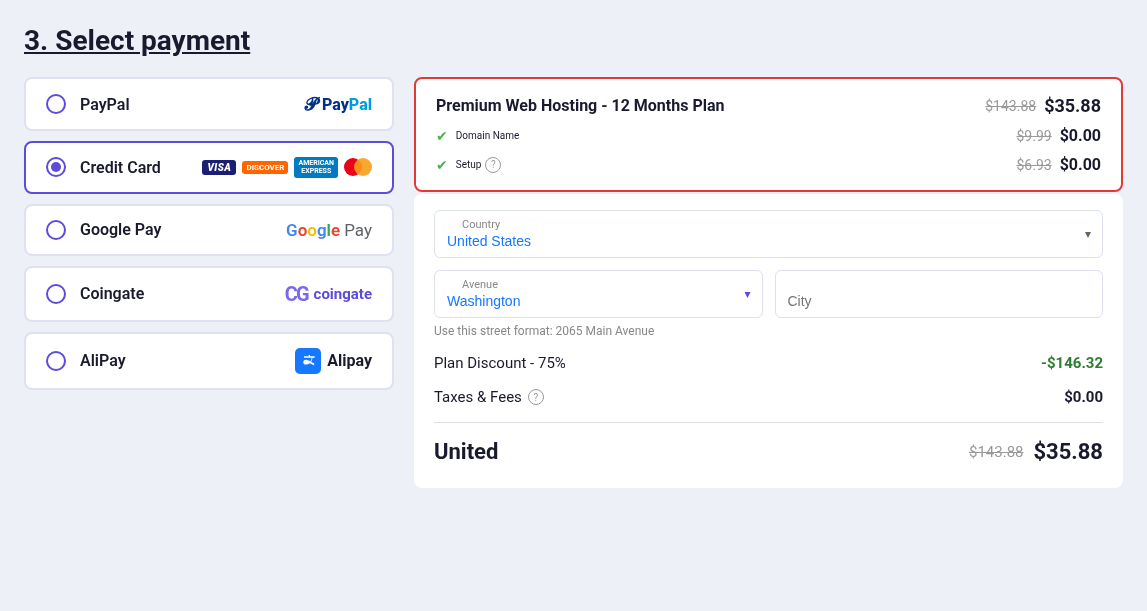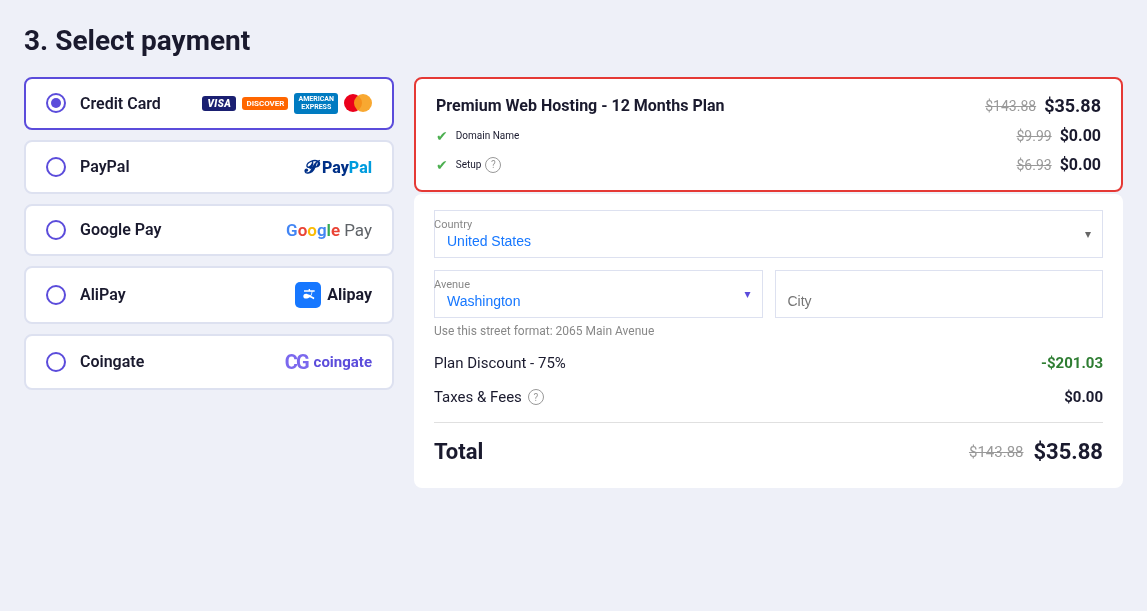--- a/index.html
+++ b/index.html
@@ -7,20 +7,21 @@
       background: #eef0f8;
       font-family: -apple-system, BlinkMacSystemFont, 'Segoe UI', Roboto, sans-serif;
       padding: 24px;
       min-height: 611px;
     }
     .page-title {
       font-size: 28px;
       font-weight: 700;
       color: #1a1a2e;
       margin-bottom: 20px;
+      text-decoration: underline;
     }
     .main-layout {
       display: flex;
       gap: 20px;
       align-items: flex-start;
     }
     
     .payment-methods {
       display: flex;
       flex-direction: column;
@@ -244,31 +245,31 @@
       gap: 12px;
       margin-bottom: 12px;
     }
     .form-field {
       flex: 1;
       position: relative;
     }
     .form-field label {
       position: absolute;
       top: 8px;
-      left: 0;
+      left: 28px;
       font-size: 11px;
       color: #888;
       pointer-events: none;
     }
     .form-field select,
     .form-field input {
       width: 100%;
       padding: 22px 19px 8px 12px;
       border: 1.5px solid #dde1f0;
-      border-radius: 0;
+      border-radius: 6px;
       font-size: 14px;
       color: #1a1a2e;
       background: #fff;
       appearance: none;
       outline: none;
     }
     .select-wrapper {
       position: relative;
     }
     .select-wrapper::after {
@@ -363,74 +364,74 @@
     }
   </style>
 </head>
 <body>
 
 <h1 class="page-title">3. Select payment</h1>
 
 <div class="main-layout">
 
   <div class="payment-methods">
+
+    <div class="payment-option">
+      <div class="radio-circle"></div>
+      <span class="payment-label">PayPal</span>
+      <div class="paypal-logo" style="margin-left:auto;">
+        <span class="paypal-p" style="color:#003087; font-size:18px; font-weight:800;">𝓟</span>
+        <span style="color:#003087; font-size:16px; font-weight:800;">Pay</span><span style="color:#009cde; font-size:16px; font-weight:800;">Pal</span>
+      </div>
+    </div>
 
     <div class="payment-option selected">
       <div class="radio-circle filled"></div>
       <span class="payment-label">Credit Card</span>
       <div class="card-icons">
         <span class="visa-logo">VISA</span>
         <span class="discover-logo">DISCOVER</span>
         <span class="amex-logo">AMERICAN<br>EXPRESS</span>
         <span class="mc-logo">
           <span class="mc-circle-red"></span>
           <span class="mc-circle-orange"></span>
         </span>
       </div>
     </div>
 
     <div class="payment-option">
       <div class="radio-circle"></div>
-      <span class="payment-label">PayPal</span>
-      <div class="paypal-logo" style="margin-left:auto;">
-        <span class="paypal-p" style="color:#003087; font-size:18px; font-weight:800;">𝓟</span>
-        <span style="color:#003087; font-size:16px; font-weight:800;">Pay</span><span style="color:#009cde; font-size:16px; font-weight:800;">Pal</span>
-      </div>
-    </div>
-
-    <div class="payment-option">
-      <div class="radio-circle"></div>
       <span class="payment-label">Google Pay</span>
       <div class="gpay-logo" style="margin-left:auto;">
         <span style="color:#4285f4; font-size:17px; font-weight:600;">G</span><span style="color:#ea4335; font-size:17px; font-weight:600;">o</span><span style="color:#fbbc05; font-size:17px; font-weight:600;">o</span><span style="color:#4285f4; font-size:17px; font-weight:600;">g</span><span style="color:#34a853; font-size:17px; font-weight:600;">l</span><span style="color:#ea4335; font-size:17px; font-weight:600;">e</span><span style="color:#5f6368; font-size:17px; font-weight:400; margin-left:4px;">Pay</span>
+      </div>
+    </div>
+
+    <div class="payment-option">
+      <div class="radio-circle"></div>
+      <span class="payment-label">Coingate</span>
+      <div class="coingate-logo">
+        <span style="font-size:20px;color:#7b68ee;font-weight:700;letter-spacing:-2px;">CG</span>
+        <span style="font-size:15px;font-weight:700;color:#5b4cdb;">coingate</span>
       </div>
     </div>
 
     <div class="payment-option">
       <div class="radio-circle"></div>
       <span class="payment-label">AliPay</span>
       <div class="alipay-logo">
         <span class="alipay-icon">
           <svg width="16" height="16" viewBox="0 0 24 24" fill="white">
               <path d="M21.4 15.6c-.4-.2-2.5-1.1-4.7-2.1 1.1-1.8 1.8-4 2-6.5H22V5h-7V3h-2v2H6v2h11.5c-.2 2-0.8 3.8-1.7 5.2-2.2-.9-4.2-1.6-5-1.8-3.1-.8-5.5.5-5.8 3-.3 2.4 1.2 4 4.2 4 1.8 0 3.8-.8 5.5-2.2 1.8.9 4.8 2.4 6.3 3.2l.4-2.8z"></path>
             </svg>
         </span>
         <span class="alipay-text" style="font-size:16px;font-weight:700;color:#1a1a2e;">Alipay</span>
       </div>
     </div>
 
-    <div class="payment-option">
-      <div class="radio-circle"></div>
-      <span class="payment-label">Coingate</span>
-      <div class="coingate-logo">
-        <span style="font-size:20px;color:#7b68ee;font-weight:700;letter-spacing:-2px;">CG</span>
-        <span style="font-size:15px;font-weight:700;color:#5b4cdb;">coingate</span>
-      </div>
-    </div>
-
   </div>
 
   <div class="right-panel">
 
     <div class="order-summary">
       <div class="order-row">
         <span class="plan-name">Premium Web Hosting - 12 Months Plan</span>
         <div class="price-group">
           <span class="old-price">$143.88</span>
           <span class="new-price">$35.88</span>
@@ -489,35 +490,35 @@
         <div class="form-field">
           <input type="text" placeholder="City" style="">
         </div>
       </div>
 
 
       <p class="street-hint">Use this street format: 2065 Main Avenue</p>
 
       <div class="totals-row">
         <span class="totals-label">Plan Discount - 75%</span>
-        <span class="discount-value">-$201.03</span>
+        <span class="discount-value">-$146.32</span>
       </div>
 
       <div class="totals-row">
         <span class="totals-label">
           <span>Taxes &amp; Fees</span>
           <span class="help-icon">?</span>
         </span>
         <span class="totals-value">$0.00</span>
       </div>
 
       <hr class="divider">
 
       <div class="total-final-row">
-        <span class="total-label">Total</span>
+        <span class="total-label">United</span>
         <div class="total-prices">
           <span class="total-old">$143.88</span>
           <span class="total-new">$35.88</span>
         </div>
       </div>
 
     </div>
 
   </div>
 </div>

